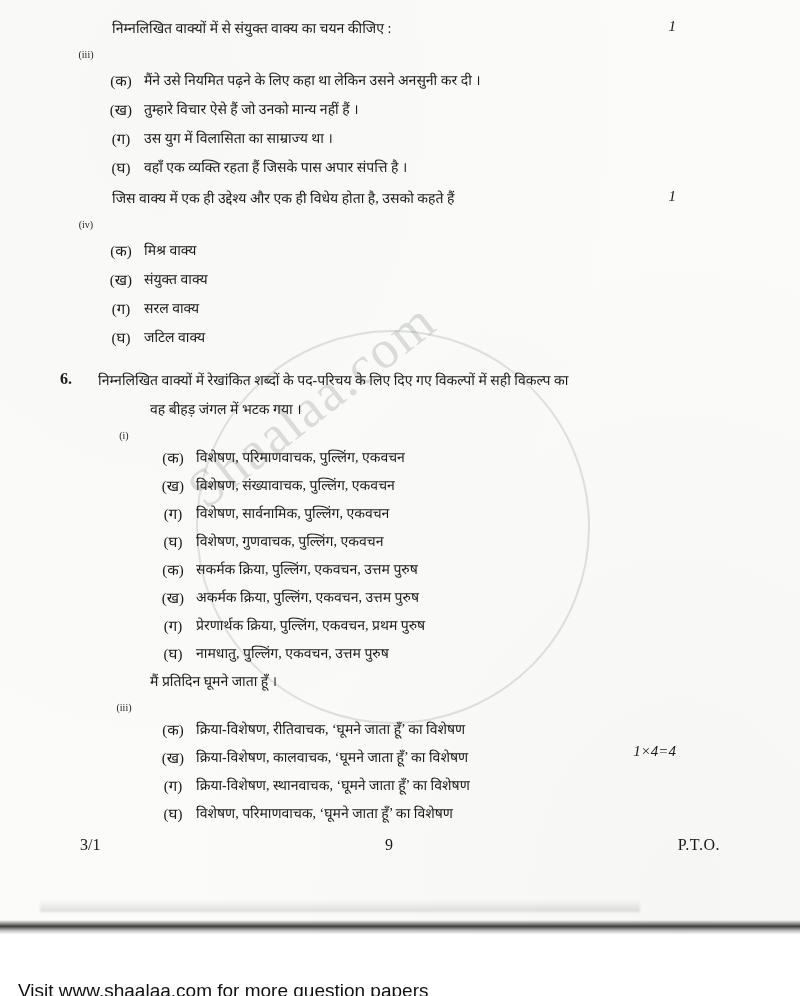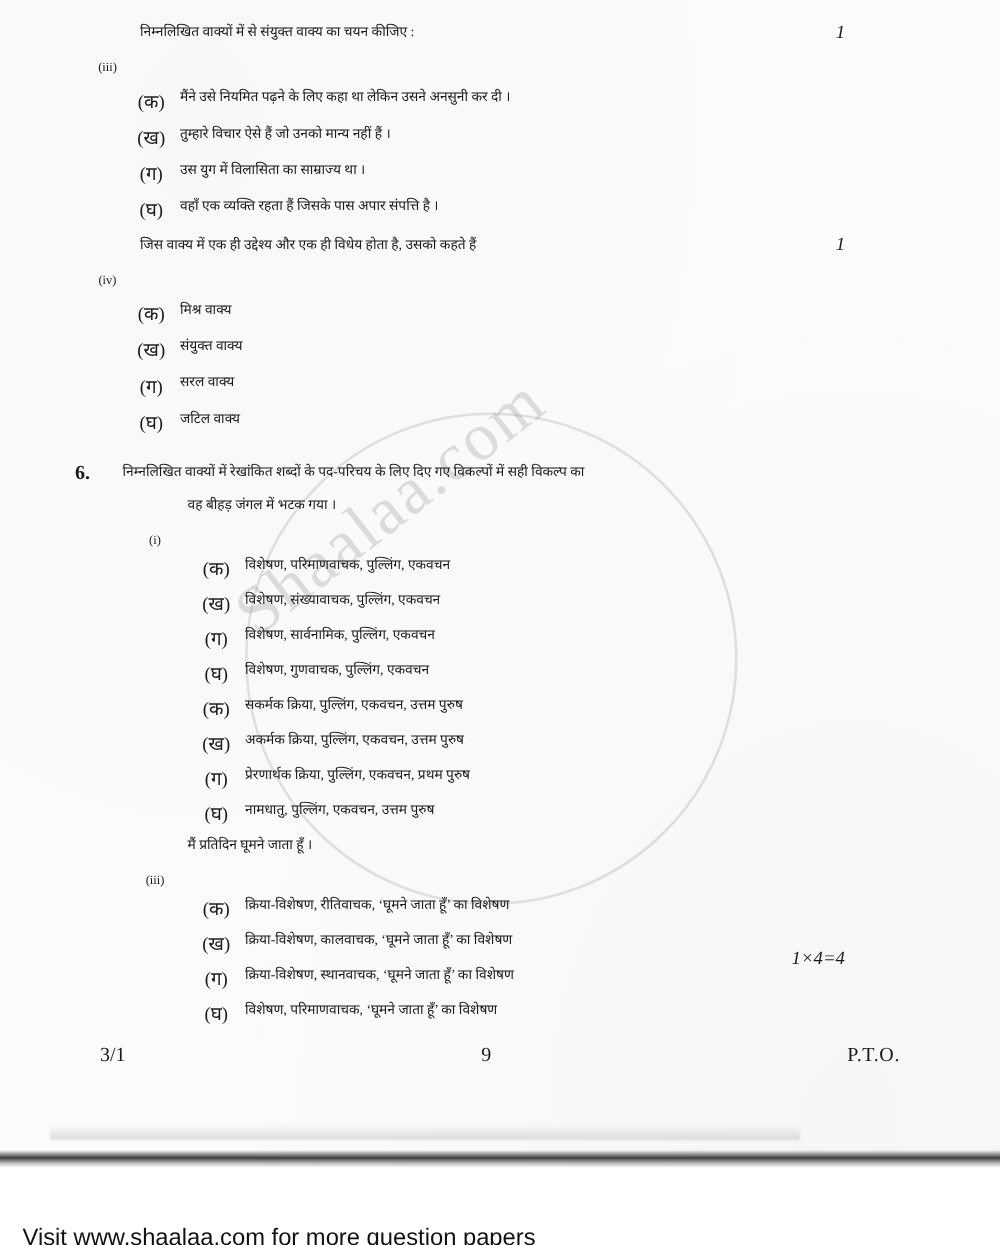--- a/index.html
+++ b/index.html
@@ -94,21 +94,21 @@
     text-align: center;
     margin-top: 31px;
   }
   .opt-k {
     width: 46px;
     flex: 0 0 46px;
     font-size: 15px;
     text-align: center;
   }
   .txt {
-    font-size: 11px;
+    font-size: 14px;
     line-height: 1.5;
     flex: 1;
   }
   .txt .u {
     text-underline-offset: 2px;
   }
   .indent-1 { margin-left: 38px; }
   .indent-2 { margin-left: 90px; }
 
   .blk { margin-bottom: 7px; }
@@ -236,21 +236,21 @@
         <div class="opt-k">(घ)</div>
         <div class="txt">जटिल वाक्य</div>
       </div>
     </div>
 
     <div class="q6-lead">
       <div class="qnum">6.</div>
       <div class="txt">
         <div>निम्नलिखित वाक्यों में रेखांकित शब्दों के पद-परिचय के लिए दिए गए विकल्पों में सही विकल्प का</div>
       </div>
-      <div class="marks" style="top:389px;">1×4=4</div>
+      <div class="marks" style="top:373px;">1×4=4</div>
     </div>
 
     <div class="blk">
       <div class="row indent-1 blk-lead">
         <div class="roman">(i)</div>
         <div class="txt"><span>वह </span><span class="u">बीहड़</span><span> जंगल में भटक गया ।</span></div>
       </div>
       <div class="row indent-2 opt-line-tight">
         <div class="opt-k">(क)</div>
         <div class="txt">विशेषण, परिमाणवाचक, पुल्लिंग, एकवचन</div>

